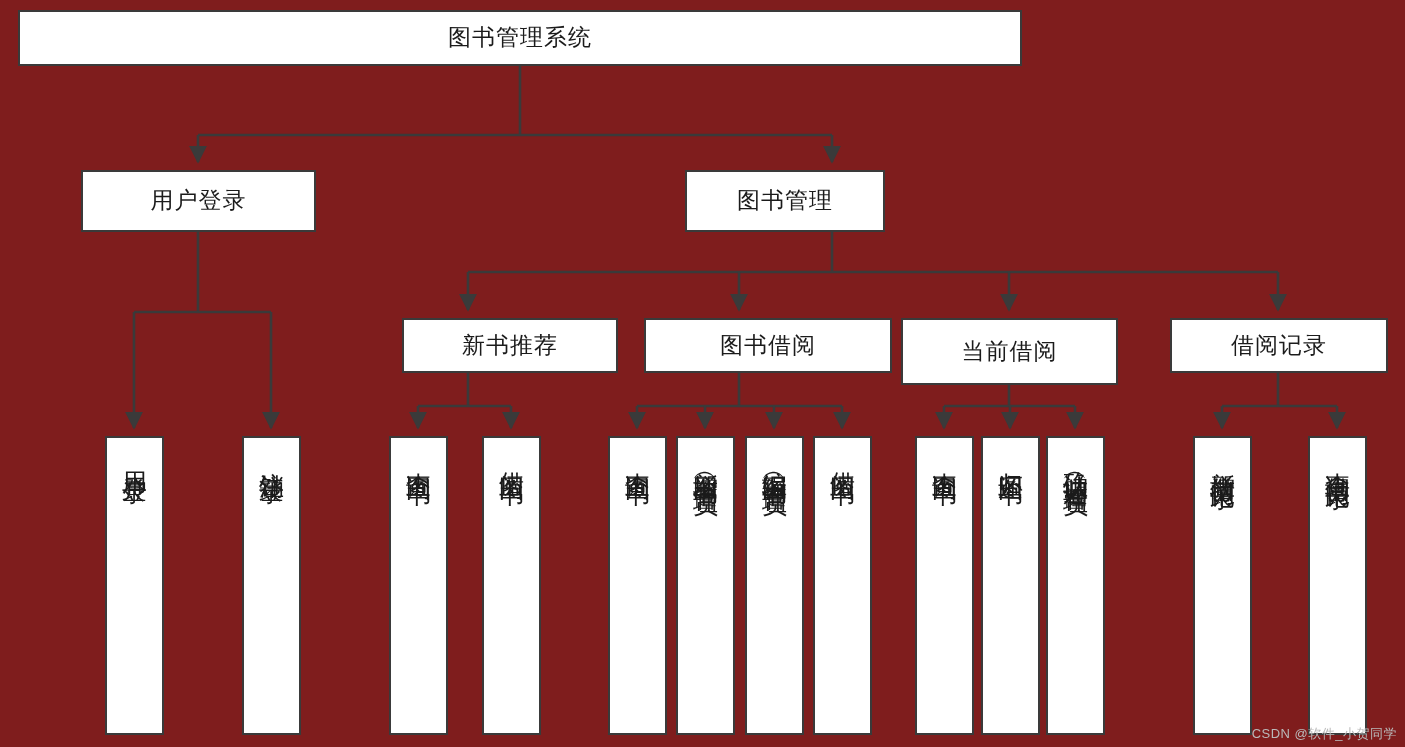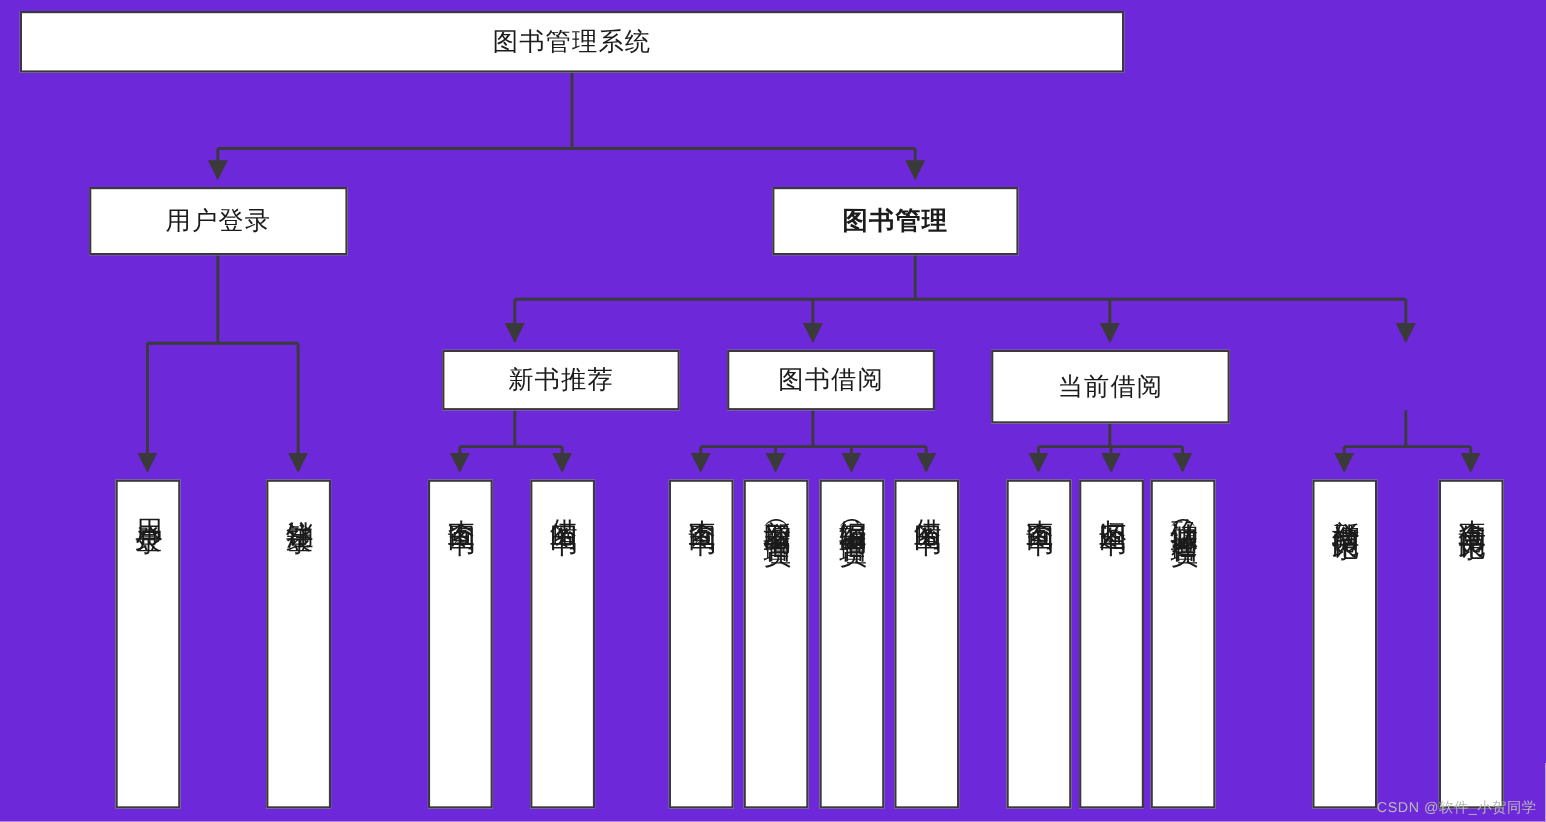--- a/index.html
+++ b/index.html
@@ -8,21 +8,21 @@
     padding: 0;
     background: #ffffff;
   }
   body {
     font-family: "Liberation Sans", "DejaVu Sans", sans-serif;
   }
   #canvas {
     position: relative;
     width: 1405px;
     height: 747px;
-    background: #6d28d9;
+    background: #7f1d1d;
     overflow: hidden;
   }
   #wires {
     position: absolute;
     left: 0;
     top: 0;
     width: 1405px;
     height: 747px;
     pointer-events: none;
   }
@@ -124,32 +124,35 @@
     </g>
   </svg>
 
   <div class="node horizontal" style="left:18px; top:10px; width:1004px; height:56px;">
     <span class="label">图书管理系统</span>
   </div>
 
   <div class="node horizontal" style="left:81px; top:170px; width:235px; height:62px;">
     <span class="label">用户登录</span>
   </div>
-  <div class="node horizontal" style="left:702px; top:170px; width:224px; height:62px;font-weight:bold;">
+  <div class="node horizontal" style="left:685px; top:170px; width:200px; height:62px;">
     <span class="label">图书管理</span>
   </div>
 
   <div class="node horizontal" style="left:362px; top:318px; width:216px; height:55px;margin-left:40px;">
     <span class="label">新书推荐</span>
   </div>
-  <div class="node horizontal" style="left:661px; top:318px; width:189px; height:55px;">
+  <div class="node horizontal" style="left:644px; top:318px; width:248px; height:55px;">
     <span class="label">图书借阅</span>
   </div>
   <div class="node horizontal" style="left:901px; top:318px; width:217px; height:67px;">
     <span class="label">当前借阅</span>
+  </div>
+  <div class="node horizontal" style="left:1170px; top:318px; width:218px; height:55px;">
+    <span class="label">借阅记录</span>
   </div>
 
   <div class="node vertical" style="left:105px; top:436px; width:59px; height:299px;">
     <span class="label">用户登录</span>
   </div>
   <div class="node vertical" style="left:242px; top:436px; width:59px; height:299px;">
     <span class="label">注销登录</span>
   </div>
 
   <div class="node vertical" style="left:389px; top:436px; width:59px; height:299px;">

